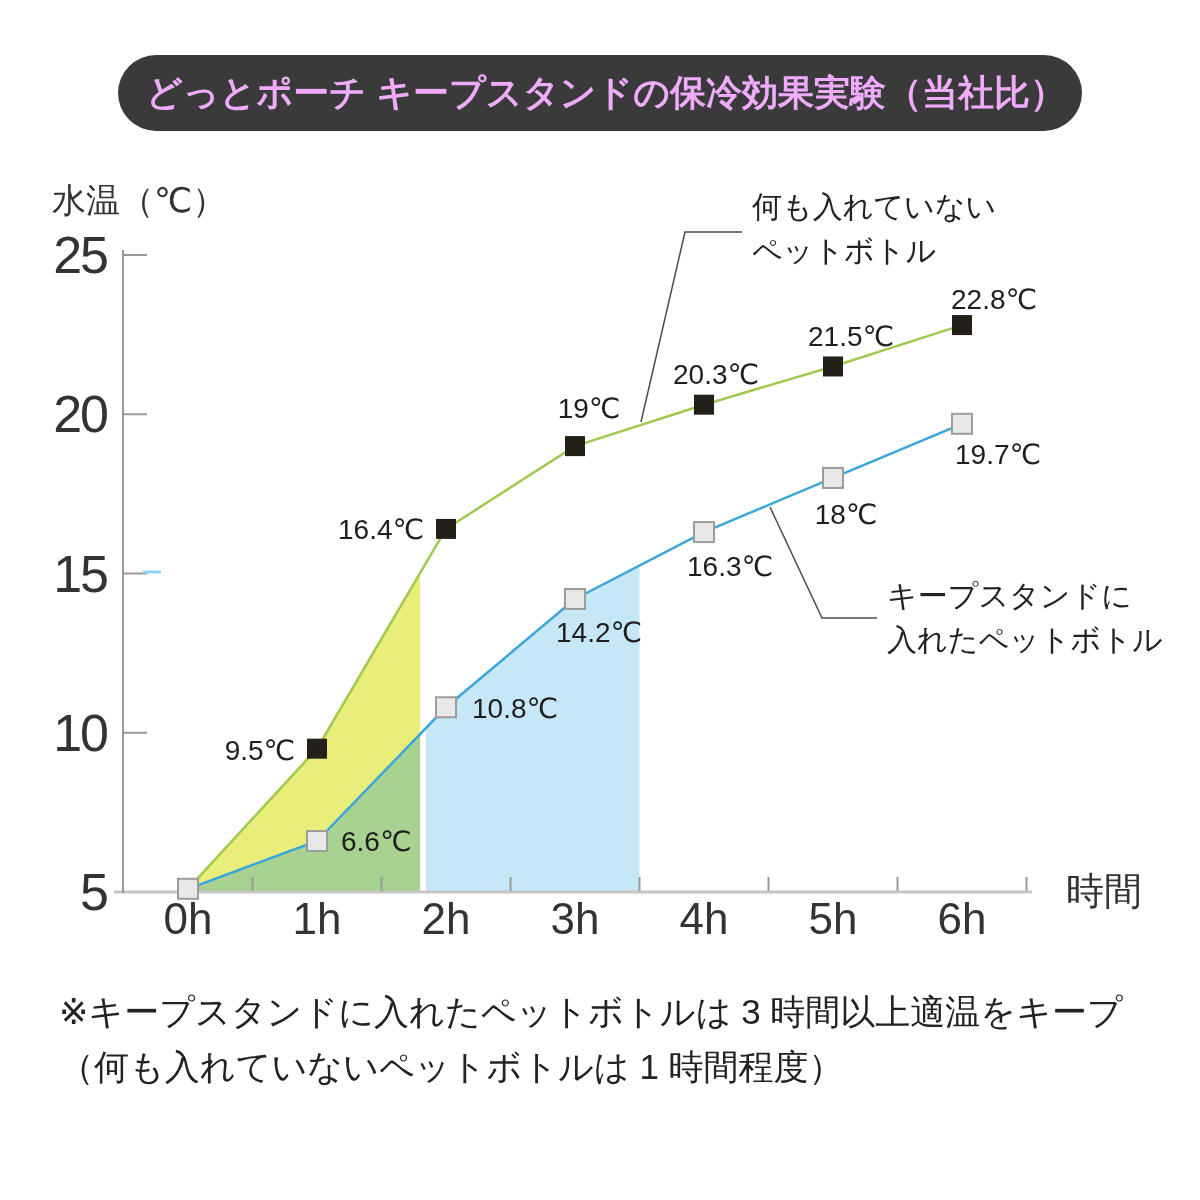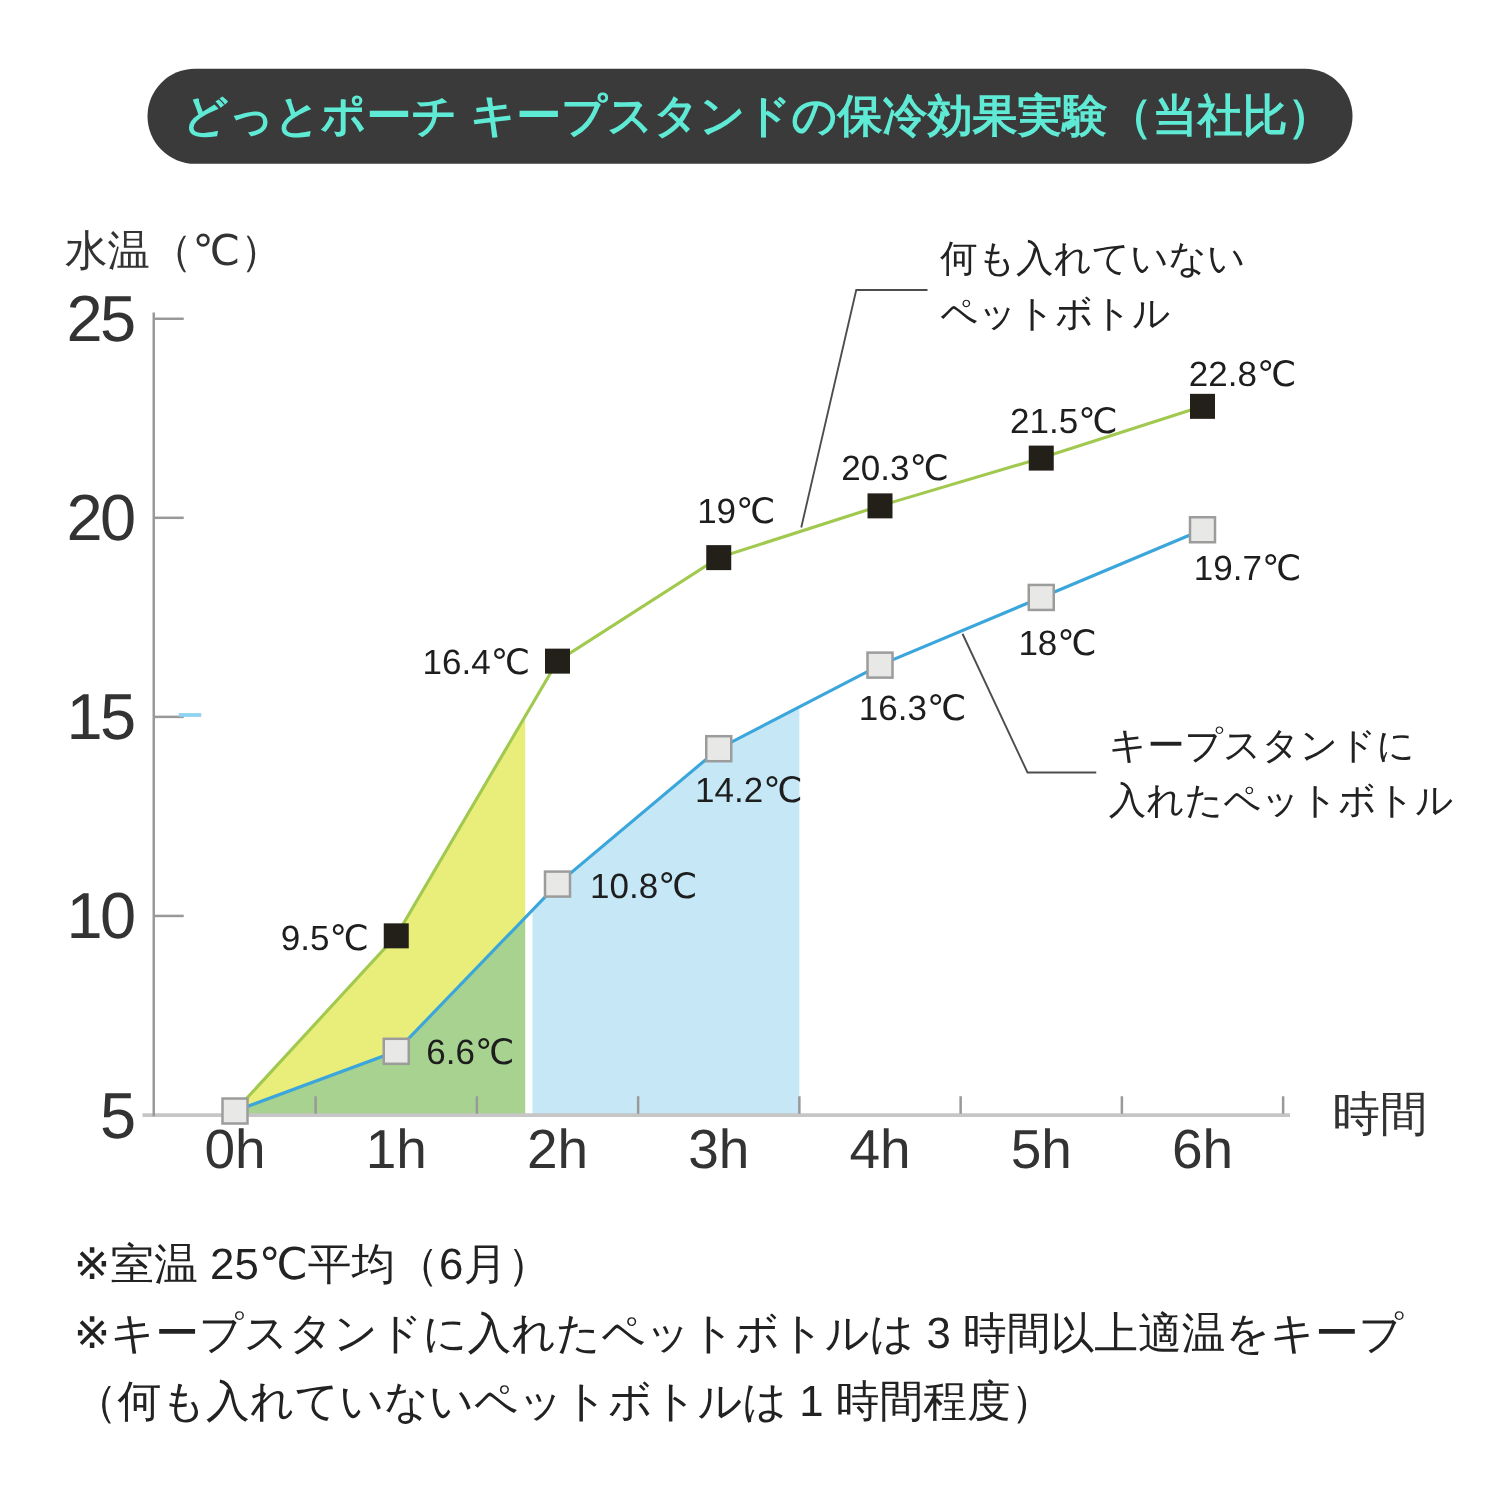--- a/index.html
+++ b/index.html
@@ -1,20 +1,20 @@
 <!DOCTYPE html>
 <html><head>
 <meta charset="utf-8">
 <style>
   html,body{margin:0;padding:0;background:#fff;}
   .canvas{position:relative;width:1200px;height:1200px;background:#ffffff;overflow:hidden;
           font-family:"Liberation Sans","DejaVu Sans",sans-serif;}
   .title-pill{position:absolute;left:118px;top:55px;width:964px;height:76px;border-radius:38px;
           background:#3a3a3a;display:flex;align-items:center;justify-content:center;}
-  .title-pill span{color:#5eead4;font-size:36px;font-weight:bold;white-space:nowrap;letter-spacing:0px;margin-left:12px;}
+  .title-pill span{color:#f0abfc;font-size:36px;font-weight:bold;white-space:nowrap;letter-spacing:0px;margin-left:12px;}
   #chart{position:absolute;left:0;top:0;}
   #chart text{font-family:"Liberation Sans","DejaVu Sans",sans-serif;}
   .ytick-label{font-size:52px;fill:#333333;letter-spacing:-2px;}
   .xtick-label{font-size:44px;fill:#333333;}
   .axis-title{font-size:34px;fill:#333333;}
   .xaxis-title{font-size:38px;fill:#333333;}
   .pt-label{font-size:28px;fill:#1e1e1e;}
   .ann-text{font-size:30px;fill:#222222;}
   .notes{position:absolute;left:59px;top:984px;width:1120px;font-size:35px;line-height:55px;
          color:#222222;}
@@ -90,18 +90,17 @@
       <text x="994" y="309.06999999999994" text-anchor="middle" class="pt-label">22.8℃</text>
       <text x="341" y="851.04" text-anchor="start" class="pt-label">6.6℃</text>
       <text x="472" y="718.27" text-anchor="start" class="pt-label">10.8℃</text>
       <text x="599" y="641.98" text-anchor="middle" class="pt-label">14.2℃</text>
       <text x="730" y="576.095" text-anchor="middle" class="pt-label">16.3℃</text>
       <text x="846" y="523.95" text-anchor="middle" class="pt-label">18℃</text>
       <text x="998" y="463.805" text-anchor="middle" class="pt-label">19.7℃</text>
     </svg>
 
   <div class="notes">
-    <div>※室温 25℃平均（6月）</div>
     <div>※キープスタンドに入れたペットボトルは 3 時間以上適温をキープ</div>
     <div>（何も入れていないペットボトルは 1 時間程度）</div>
   </div>
 
 </div>
 
 </body></html>

